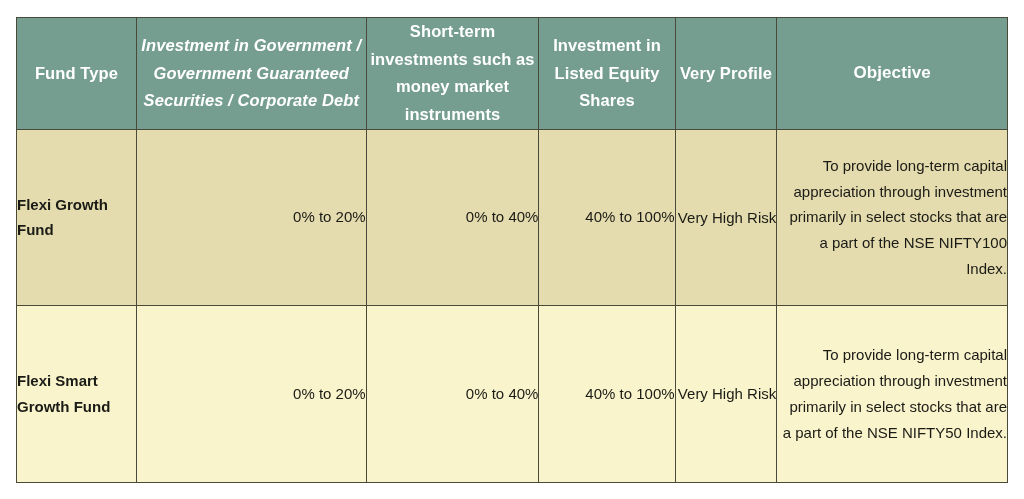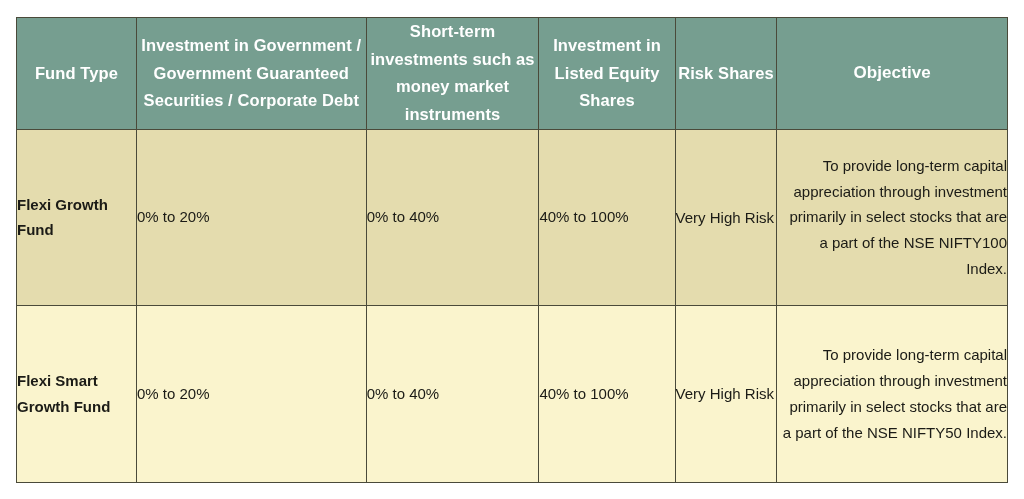--- a/index.html
+++ b/index.html
@@ -50,33 +50,33 @@
     padding: 6px 8px;
     letter-spacing: 0.1px;
   }
   thead th.col-objective {
     font-size: 17px;
     text-align: center;
   }
 
   
   .col-fund      { width: 118px; }
-  .col-govt      { width: 226px; }
+  .col-govt      { width: 226px; font-style: italic; }
   .col-short     { width: 170px; }
   .col-equity    { width: 134px; }
   .col-risk      { width: 100px; }
   .col-objective { width: 227px; }
 
   
   tbody td {
     font-size: 15px;
     line-height: 1.62;
     color: #1b1b16;
     vertical-align: middle;
-    text-align: left;
+    text-align: right;
     padding: 8px 10px;
   }
   tbody tr.row-1 td { background: #e4dcae; height: 156px; }
   tbody tr.row-2 td { background: #faf4cd; height: 157px; }
 
   td.cell-fund {
     text-align: left;
     line-height: 1.7;
     font-weight: bold;
   }
@@ -95,21 +95,21 @@
 <body>
 
 <div class="table-wrap">
   <table class="fund-table">
     <thead>
       <tr>
         <th class="col-fund">Fund Type</th>
         <th class="col-govt">Investment in Government / Government Guaranteed Securities / Corporate Debt</th>
         <th class="col-short">Short-term investments such as money market instruments</th>
         <th class="col-equity">Investment in Listed Equity Shares</th>
-        <th class="col-risk">Risk Shares</th>
+        <th class="col-risk">Very Profile</th>
         <th class="col-objective">Objective</th>
       </tr>
     </thead>
     <tbody>
       <tr class="row-1">
         <td class="cell-fund">Flexi Growth Fund</td>
         <td class="cell-govt">0% to 20%</td>
         <td class="cell-short">0% to 40%</td>
         <td class="cell-equity">40% to 100%</td>
         <td class="cell-risk">Very High Risk</td>

